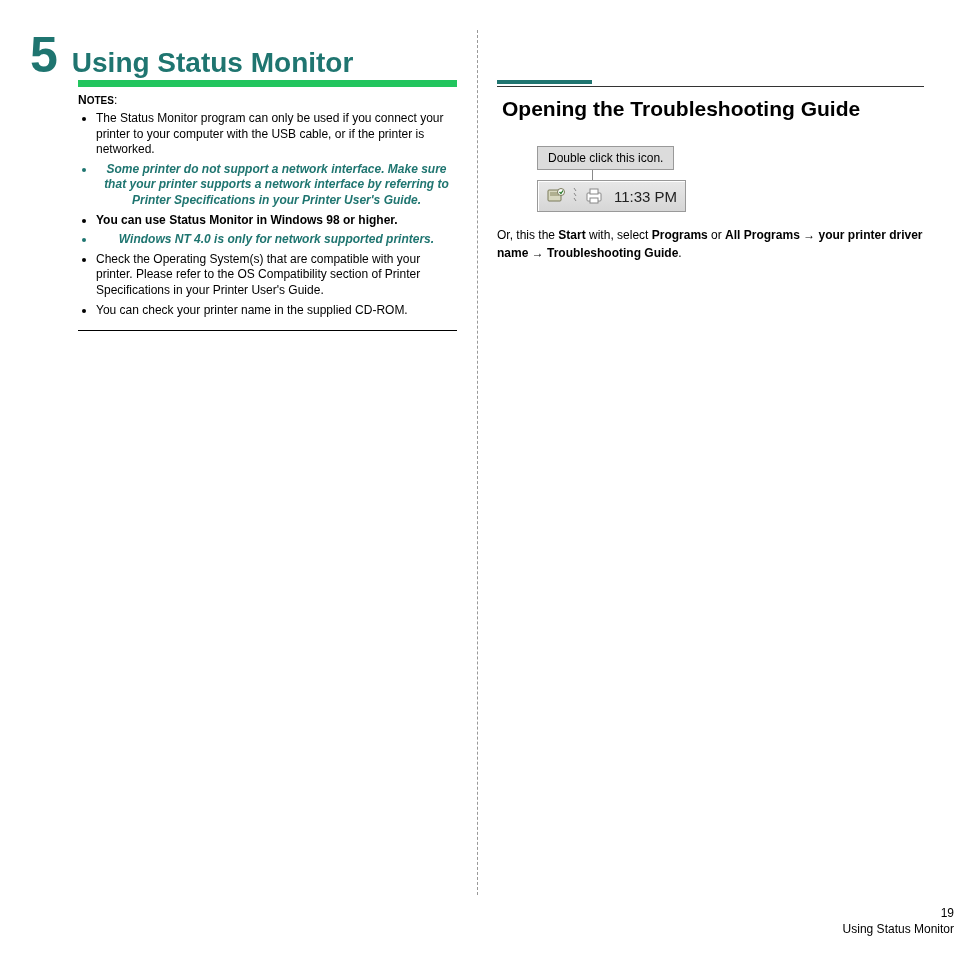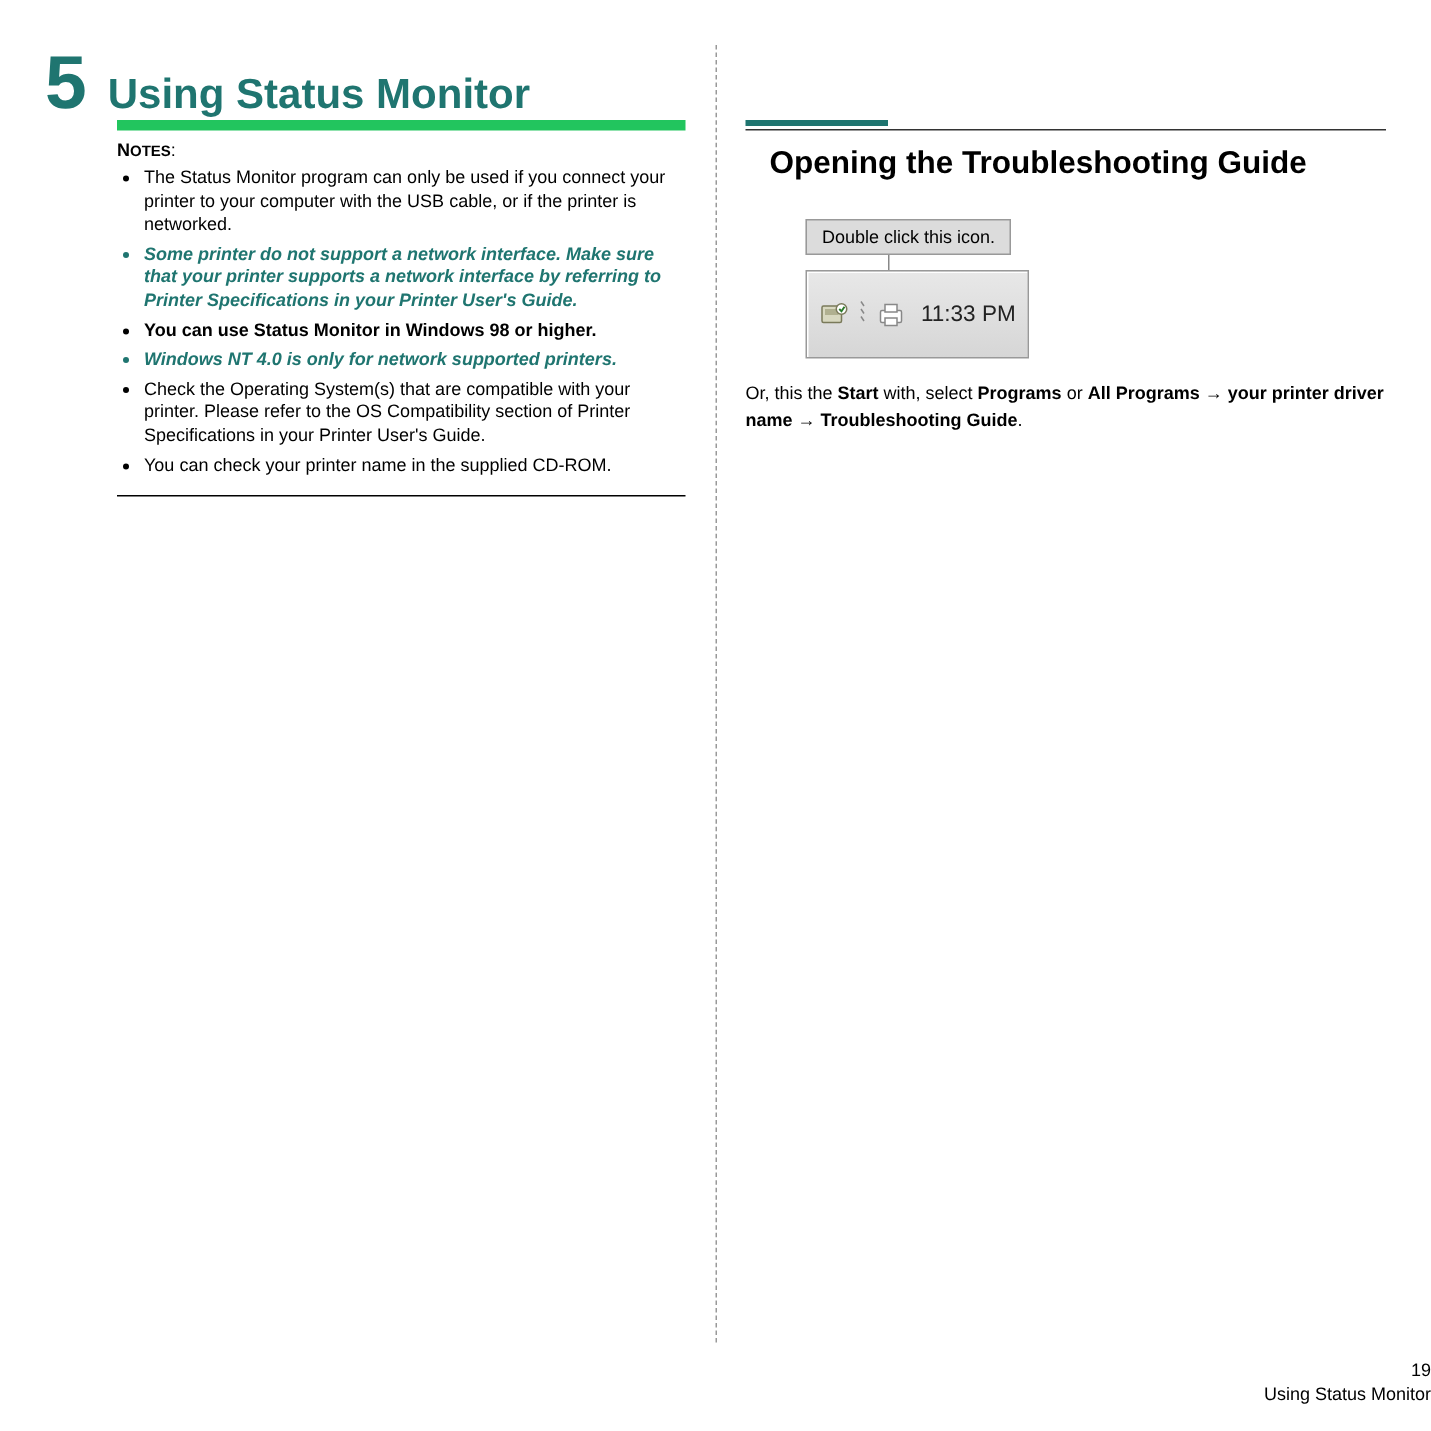--- a/index.html
+++ b/index.html
@@ -55,33 +55,33 @@
     margin-left: 48px;
     border-top: 7px solid #22c55e;
     border-bottom: 1px solid #000;
     padding: 6px 0 8px 0;
     font-size: 12px;
   }
   .notes-label { font-weight: bold; letter-spacing: 0; }
   .notes-label .sc { font-size: 10px; }
   .notes-box ul { margin: 4px 0 0 0; padding-left: 18px; }
   .notes-box li { margin-bottom: 4px; line-height: 1.3; }
-  .teal { color: #1f7570; font-weight: bold; font-style: italic; }
+  .teal { color: #1f7570; font-weight: bold; font-style: italic; text-align: center; }
   .bold-it { font-weight: bold; }
   .section-rule {
     border-top: 4px solid #1f7570;
     width: 95px;
     margin-bottom: 2px;
   }
   .section-underline { border-top: 1px solid #333; margin-bottom: 8px; }
   .section-title {
     font-size: 21px;
     font-weight: bold;
     font-family: Verdana, sans-serif;
-    margin: 0 0 10px 16px;
+    margin: 0 0 10px 5px;
     line-height: 1.3;
   }
   .body-text { font-size: 12px; line-height: 1.4; }
   .callout-wrap { margin: 24px 0 14px 40px; }
   .callout {
     background: #dcdcdc;
     border: 1px solid #999;
     padding: 4px 10px;
     font-size: 12px;
     display: inline-block;
@@ -91,21 +91,21 @@
     width: 1px;
     height: 10px;
     background: #888;
     margin-left: 55px;
   }
   .tray {
     border: 1px solid #999;
     background: linear-gradient(#e8e8e8, #d6d6d6);
     display: inline-flex;
     align-items: center;
-    padding: 17px 8px;
+    padding: 4px 8px;
     gap: 6px;
     box-shadow: inset 1px 1px 0 #fff;
     text-align: right;
   }
   .tray-icon1 svg, .tray-icon2 svg { display: block; }
   .tray-time {
     font-family: Arial, sans-serif;
     font-size: 15px;
     color: #222;
     padding-left: 4px;

